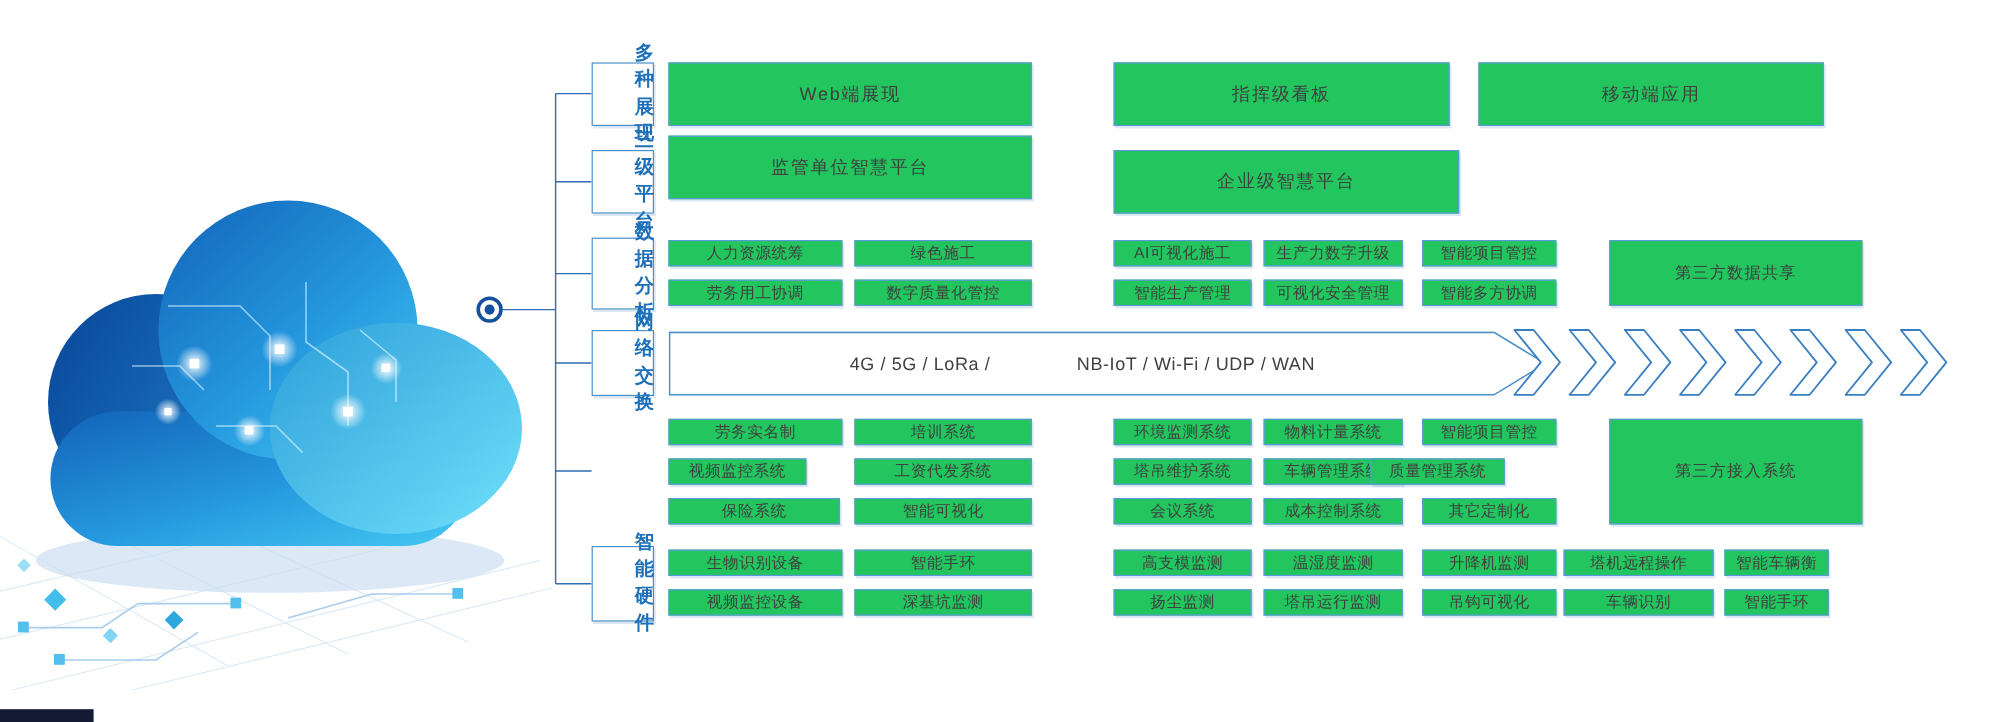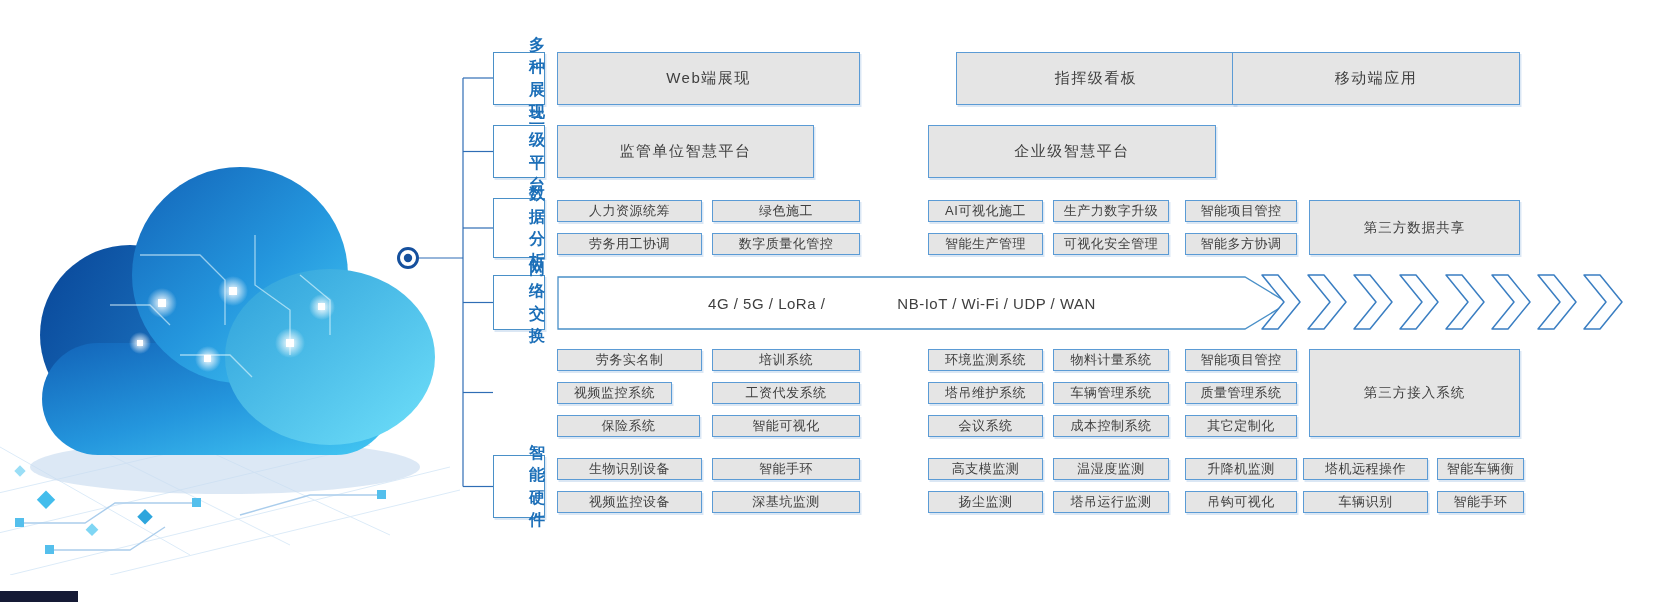--- a/index.html
+++ b/index.html
@@ -5,26 +5,26 @@
   * { margin:0; padding:0; box-sizing:border-box; }
   html,body { background:#ffffff; }
   body { font-family:"Liberation Sans","DejaVu Sans",sans-serif; }
   .stage { position:relative; width:1673px; height:602px; background:#fff; overflow:hidden; }
 
   .header { position:absolute; left:52px; top:11px; display:flex; align-items:center; }
   .bullet { width:9px; height:9px; border-radius:50%; background:#1c6fb8; margin-right:10px; }
   .title-zh { font-size:22px; font-weight:bold; color:#1c6fb8; letter-spacing:2px; }
   .title-en { font-size:13px; color:#2a7ec0; margin-left:8px; margin-top:4px; }
 
-  .box { position:absolute; background:#e5e5e5; border:1px solid #5b9bd5;
+  .box { position:absolute; background:#22c55e; border:1px solid #5b9bd5;
          display:flex; align-items:center; justify-content:center;
          color:#3f3f3f; box-shadow:1.5px 2px 0 rgba(125,170,215,.28); }
   .wbox { height:53px; font-size:15px; letter-spacing:1.5px; }
   .sbox { height:22px; font-size:13px; letter-spacing:.5px; }
-  .tbox { font-size:13.5px; letter-spacing:1px; }
+  .tbox { font-size:13.5px; letter-spacing:1px;margin-left:32px; }
 
   .cat { position:absolute; left:493px; width:52px; background:#fff;
          border:1px solid #4a90c8; display:flex; flex-direction:column;
          align-items:center; justify-content:center; color:#1c6fb8;
          font-weight:bold; font-size:16px; line-height:1.4;
          box-shadow:1.5px 2px 0 rgba(125,170,215,.28);padding-left:36px; }
 
   .netbar-text { position:absolute; left:557px; top:277px; width:690px; height:52px;
          display:flex; align-items:center; justify-content:center; gap:72px;
          font-size:15px; color:#3f3f3f; letter-spacing:.5px; }
@@ -152,24 +152,24 @@
   <div class="cat" style="top:275px;height:55px">
     <span>网络</span>
     <span>交换</span>
   </div>
   <div class="cat" style="top:455px;height:63px">
     <span>智能</span>
     <span>硬件</span>
   </div>
 
   <div class="box wbox" style="left:557px;top:52px;width:303px">Web端展现</div>
-  <div class="box wbox" style="left:956px;top:52px;width:280px">指挥级看板</div>
+  <div class="box wbox" style="left:928px;top:52px;width:280px">指挥级看板</div>
   <div class="box wbox" style="left:1232px;top:52px;width:288px">移动端应用</div>
 
-  <div class="box wbox" style="left:557px;top:125px;width:257px">监管单位智慧平台</div>
+  <div class="box wbox" style="left:557px;top:113px;width:303px">监管单位智慧平台</div>
   <div class="box wbox" style="left:928px;top:125px;width:288px">企业级智慧平台</div>
 
   <div class="box sbox" style="left:557px;top:200px;width:145px">人力资源统筹</div>
   <div class="box sbox" style="left:712px;top:200px;width:148px">绿色施工</div>
   <div class="box sbox" style="left:557px;top:233px;width:145px">劳务用工协调</div>
   <div class="box sbox" style="left:712px;top:233px;width:148px">数字质量化管控</div>
   <div class="box sbox" style="left:928px;top:200px;width:115px">AI可视化施工</div>
   <div class="box sbox" style="left:1053px;top:200px;width:116px">生产力数字升级</div>
   <div class="box sbox" style="left:1185px;top:200px;width:112px">智能项目管控</div>
   <div class="box sbox" style="left:928px;top:233px;width:115px">智能生产管理</div>
@@ -201,21 +201,21 @@
   <div class="box sbox" style="left:712px;top:349px;width:148px">培训系统</div>
   <div class="box sbox" style="left:557px;top:382px;width:115px">视频监控系统</div>
   <div class="box sbox" style="left:712px;top:382px;width:148px">工资代发系统</div>
   <div class="box sbox" style="left:557px;top:415px;width:143px">保险系统</div>
   <div class="box sbox" style="left:712px;top:415px;width:148px">智能可视化</div>
   <div class="box sbox" style="left:928px;top:349px;width:115px">环境监测系统</div>
   <div class="box sbox" style="left:1053px;top:349px;width:116px">物料计量系统</div>
   <div class="box sbox" style="left:1185px;top:349px;width:112px">智能项目管控</div>
   <div class="box sbox" style="left:928px;top:382px;width:115px">塔吊维护系统</div>
   <div class="box sbox" style="left:1053px;top:382px;width:116px">车辆管理系统</div>
-  <div class="box sbox" style="left:1185px;top:382px;width:112px">质量管理系统</div>
+  <div class="box sbox" style="left:1142px;top:382px;width:112px">质量管理系统</div>
   <div class="box sbox" style="left:928px;top:415px;width:115px">会议系统</div>
   <div class="box sbox" style="left:1053px;top:415px;width:116px">成本控制系统</div>
   <div class="box sbox" style="left:1185px;top:415px;width:112px">其它定制化</div>
   <div class="box tbox" style="left:1309px;top:349px;width:211px;height:88px">第三方接入系统</div>
 
   <div class="box sbox" style="left:557px;top:458px;width:145px">生物识别设备</div>
   <div class="box sbox" style="left:712px;top:458px;width:148px">智能手环</div>
   <div class="box sbox" style="left:557px;top:491px;width:145px">视频监控设备</div>
   <div class="box sbox" style="left:712px;top:491px;width:148px">深基坑监测</div>
   <div class="box sbox" style="left:928px;top:458px;width:115px">高支模监测</div>

